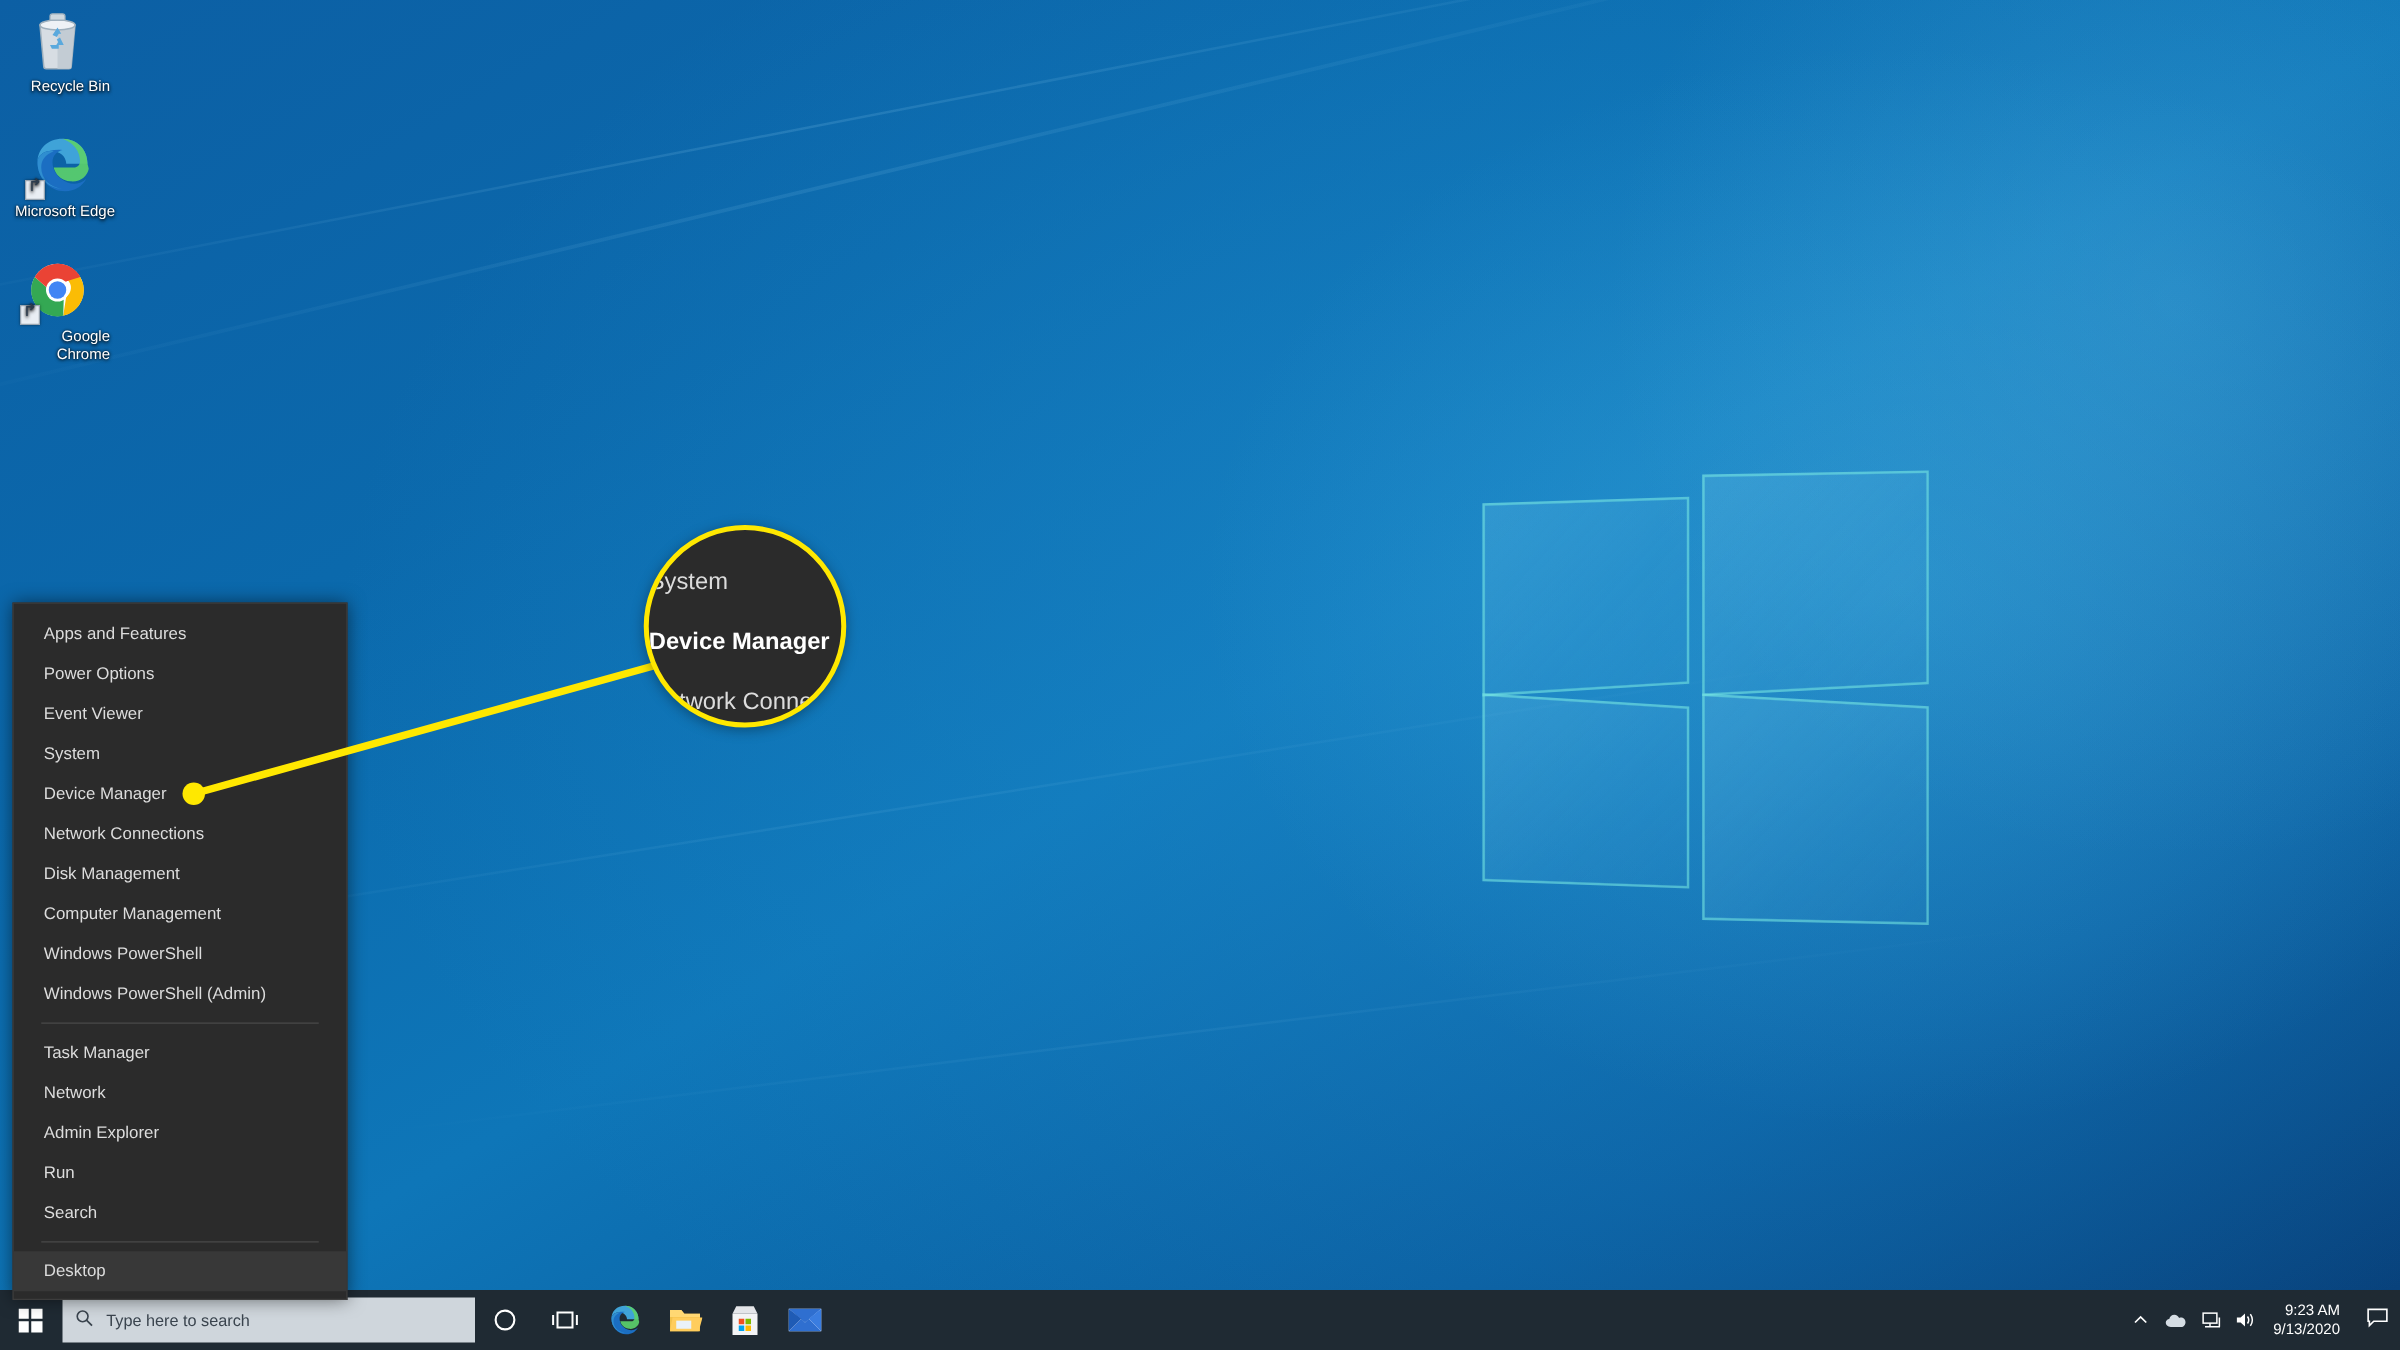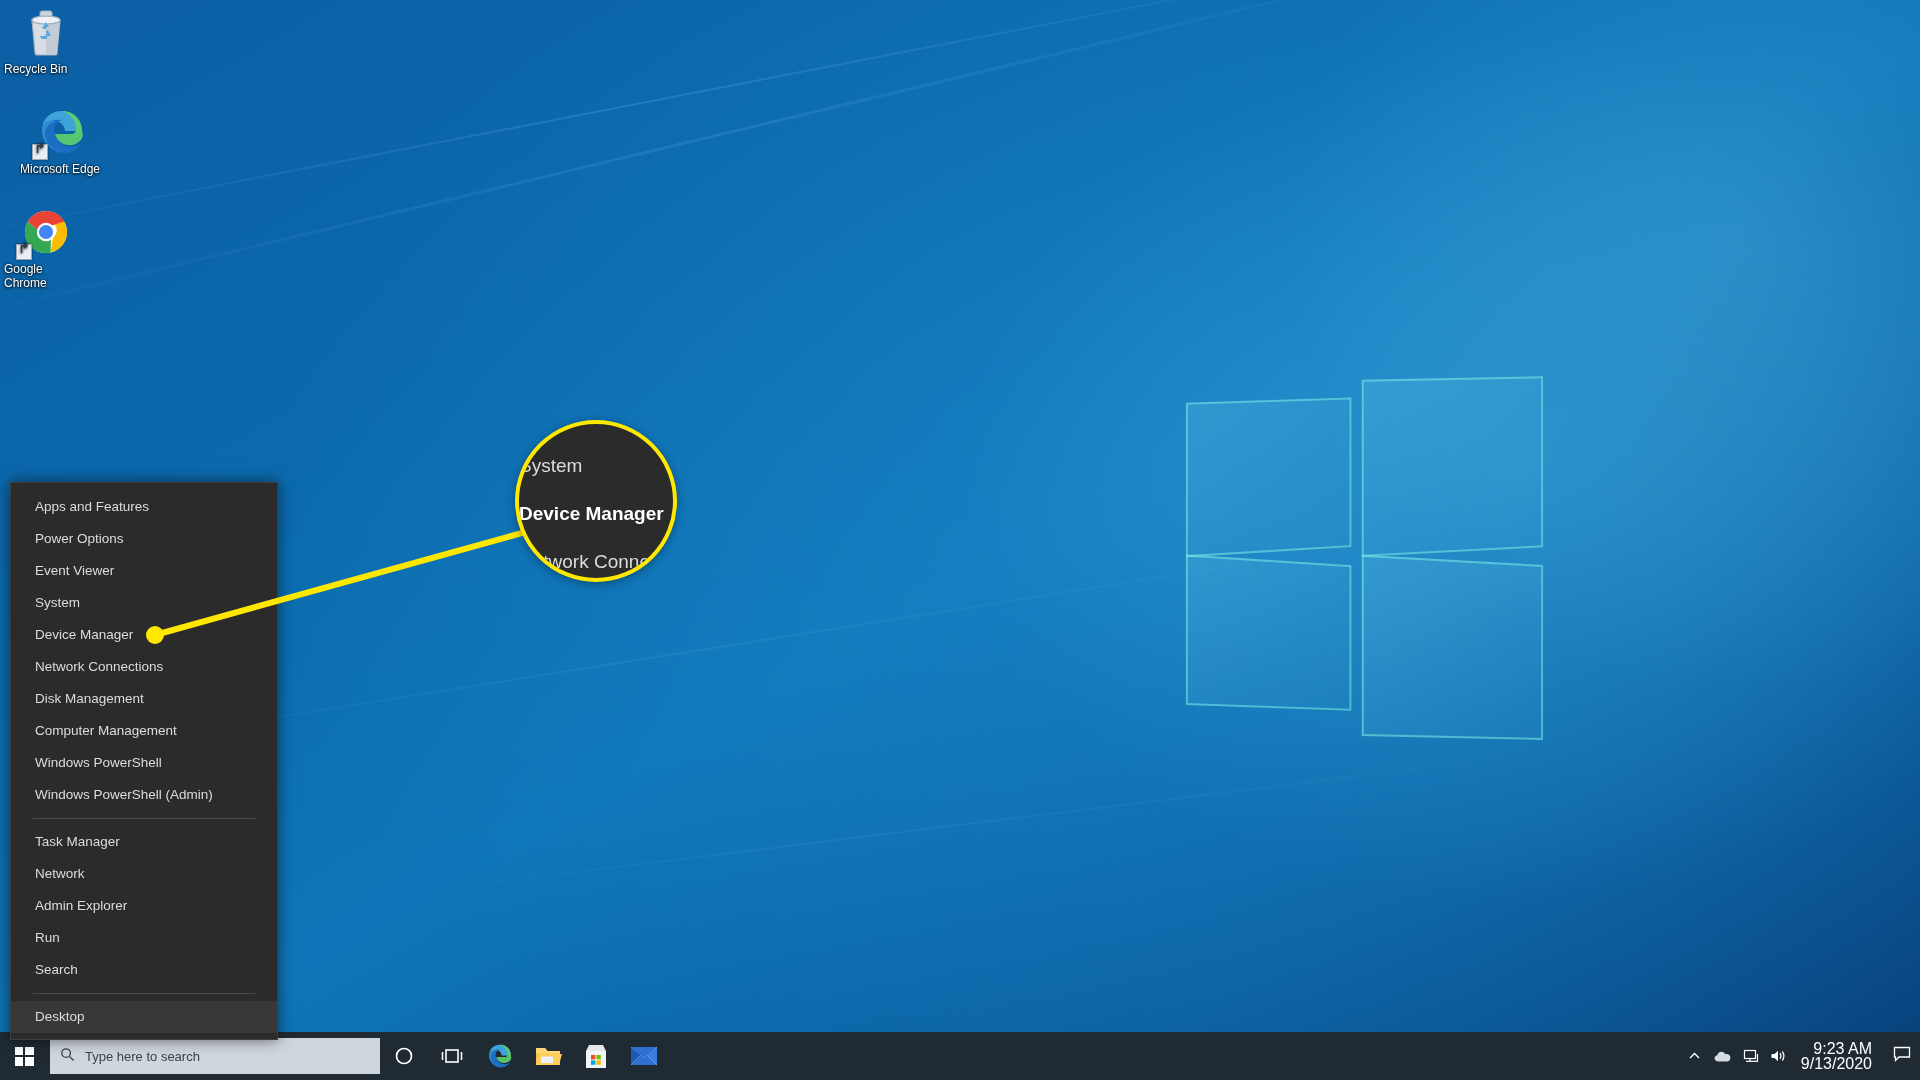--- a/index.html
+++ b/index.html
@@ -41,30 +41,30 @@
     background:linear-gradient(135deg, rgba(130,215,245,0.20) 0%, rgba(90,185,230,0.12) 60%, rgba(70,165,215,0.07) 100%);
     box-shadow:inset 0 0 0 2px rgba(120,235,225,0.55);
   }
   #win-logo .p-tl { left:0px;   top:22px;  width:168px; height:152px; transform:perspective(900px) rotateY(10deg) skewY(-2.6deg); }
   #win-logo .p-tr { left:176px; top:0px;   width:184px; height:174px; transform:perspective(900px) rotateY(10deg) skewY(-2.0deg); }
   #win-logo .p-bl { left:0px;   top:182px; width:168px; height:148px; transform:perspective(900px) rotateY(10deg) skewY(2.8deg); }
   #win-logo .p-br { left:176px; top:182px; width:184px; height:178px; transform:perspective(900px) rotateY(10deg) skewY(2.2deg); }
 
   
   .desk-icon {
-    position:absolute; width:84px; text-align:left;
+    position:absolute; width:84px; text-align:right;
     color:#fff; font-size:12px; line-height:14px;
     text-shadow:0 1px 3px rgba(0,0,0,.85), 0 0 2px rgba(0,0,0,.9);
     cursor:default;
   }
   .desk-icon .glyph { display:block; height:50px; margin-bottom:4px; position:relative; }
   .desk-icon .label { display:block; }
 
   #icon-recycle { left:4px;  top:8px; }
-  #icon-edge    { left:20px;  top:108px; }
+  #icon-edge    { left:8px;  top:108px; }
   #icon-chrome  { left:4px;  top:208px; }
 
   .shortcut-arrow {
     position:absolute; left:12px; bottom:-2px; width:16px; height:16px;
     background:#e9eef4; border:1px solid #9aa6b2;
     box-shadow:0 0 2px rgba(0,0,0,.5);
   }
   .shortcut-arrow::after {
     content:"↰"; position:absolute; left:1px; top:-4px;
     font-size:14px; color:#2b3b4d; transform:scaleX(-1);
@@ -160,21 +160,21 @@
     color:#ffffff; font-size:12px;
   }
   .tray-ico {
     width:28px; height:48px;
     display:flex; align-items:center; justify-content:center;
     color:#ffffff; font-size:13px; cursor:default;
   }
   #clock {
     height:48px; padding:0 12px 0 8px;
     display:flex; flex-direction:column; justify-content:center; align-items:flex-end;
-    line-height:15px; font-size:16px; color:#ffffff; cursor:default;
+    line-height:15px; font-size:12px; color:#ffffff; cursor:default;
   }
   #action-center {
     width:36px; height:48px;
     display:flex; align-items:center; justify-content:center;
     cursor:default;
   }
 </style>
 </head>
 <body>
 

